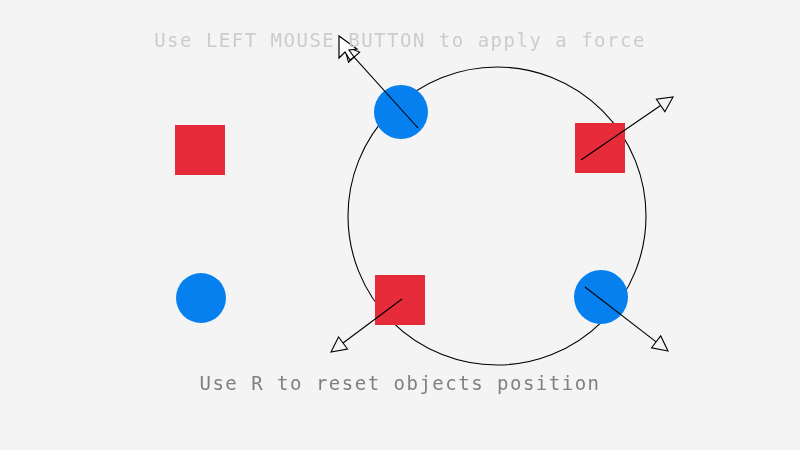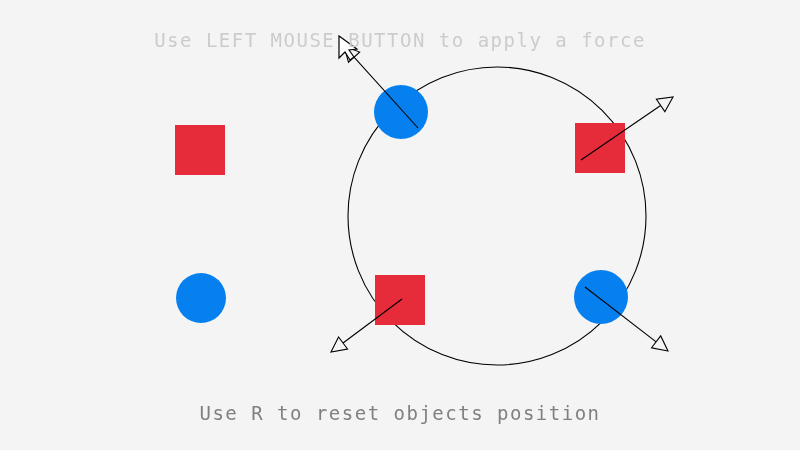--- a/index.html
+++ b/index.html
@@ -37,21 +37,21 @@
     font-family: "DejaVu Sans Mono", monospace;
     font-weight: normal;
     pointer-events: none;
   }
   #hint-top {
     top: 29px;
     font-size: 19px;
     color: #cccccc;
   }
   #hint-bottom {
-    top: 402px;
+    top: 372px;
     font-size: 19px;
     color: #808080;
   }
 </style>
 </head>
 <body>
 
 <div id="stage" style="background: rgb(244, 244, 244);">
 
   <svg id="scene-svg" viewBox="0 0 800 450" xmlns="http://www.w3.org/2000/svg">

